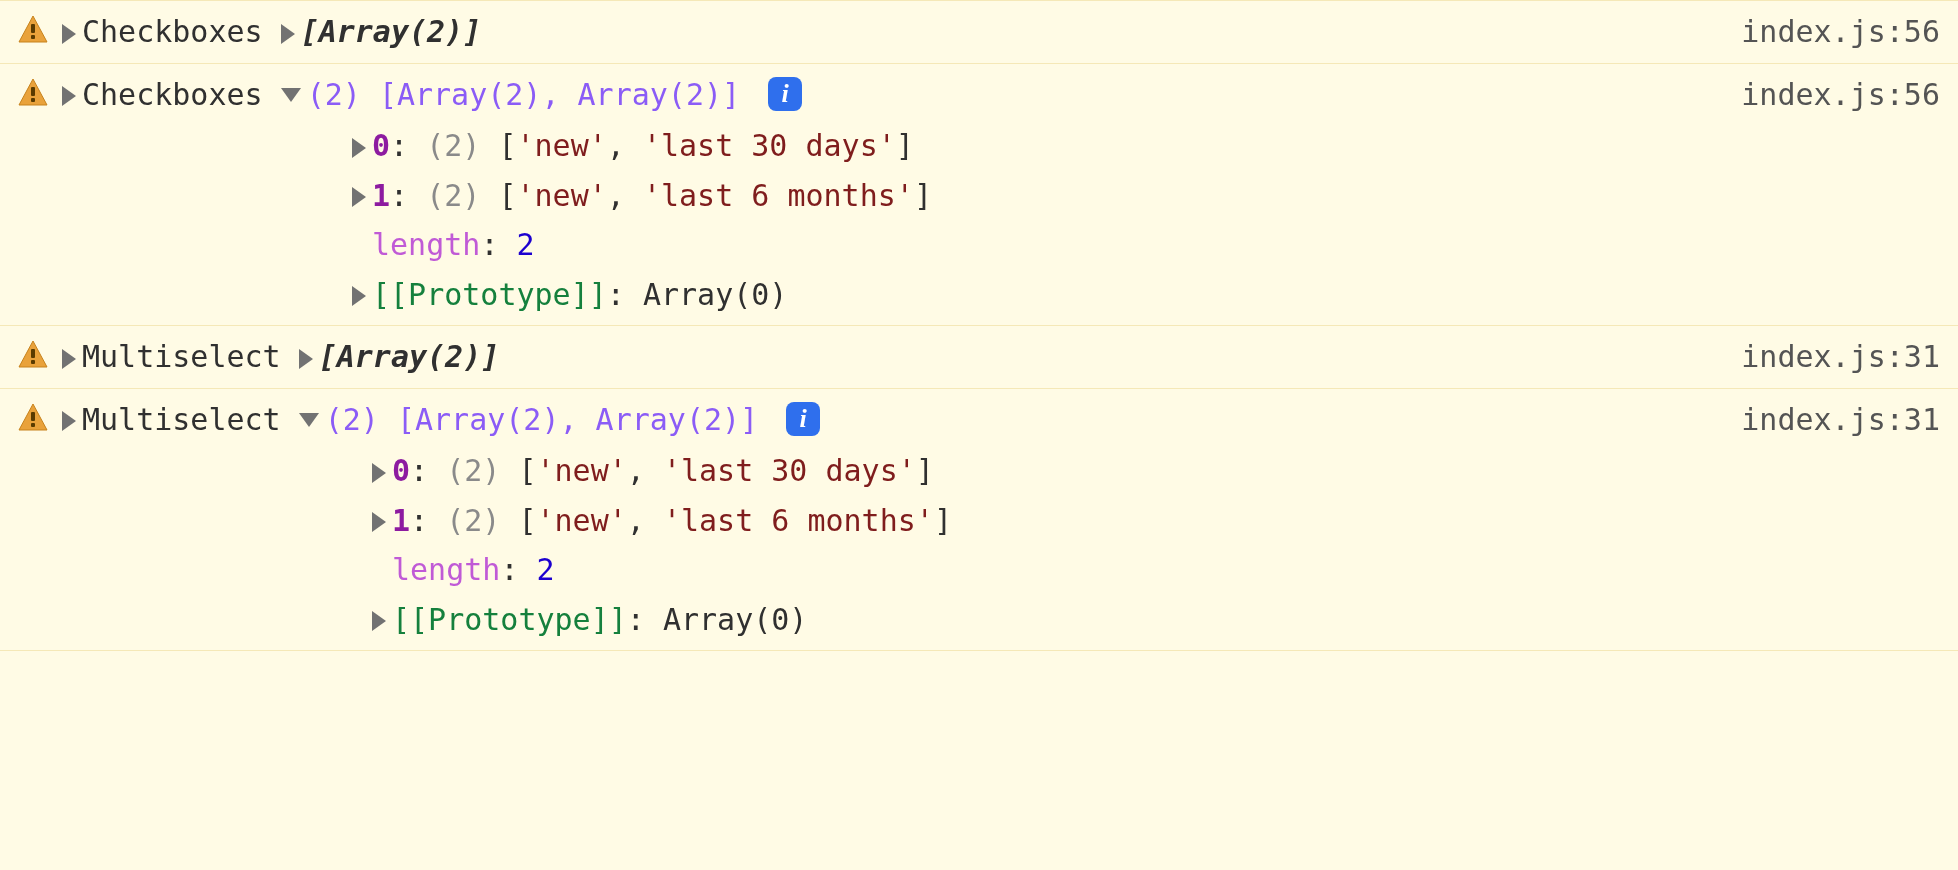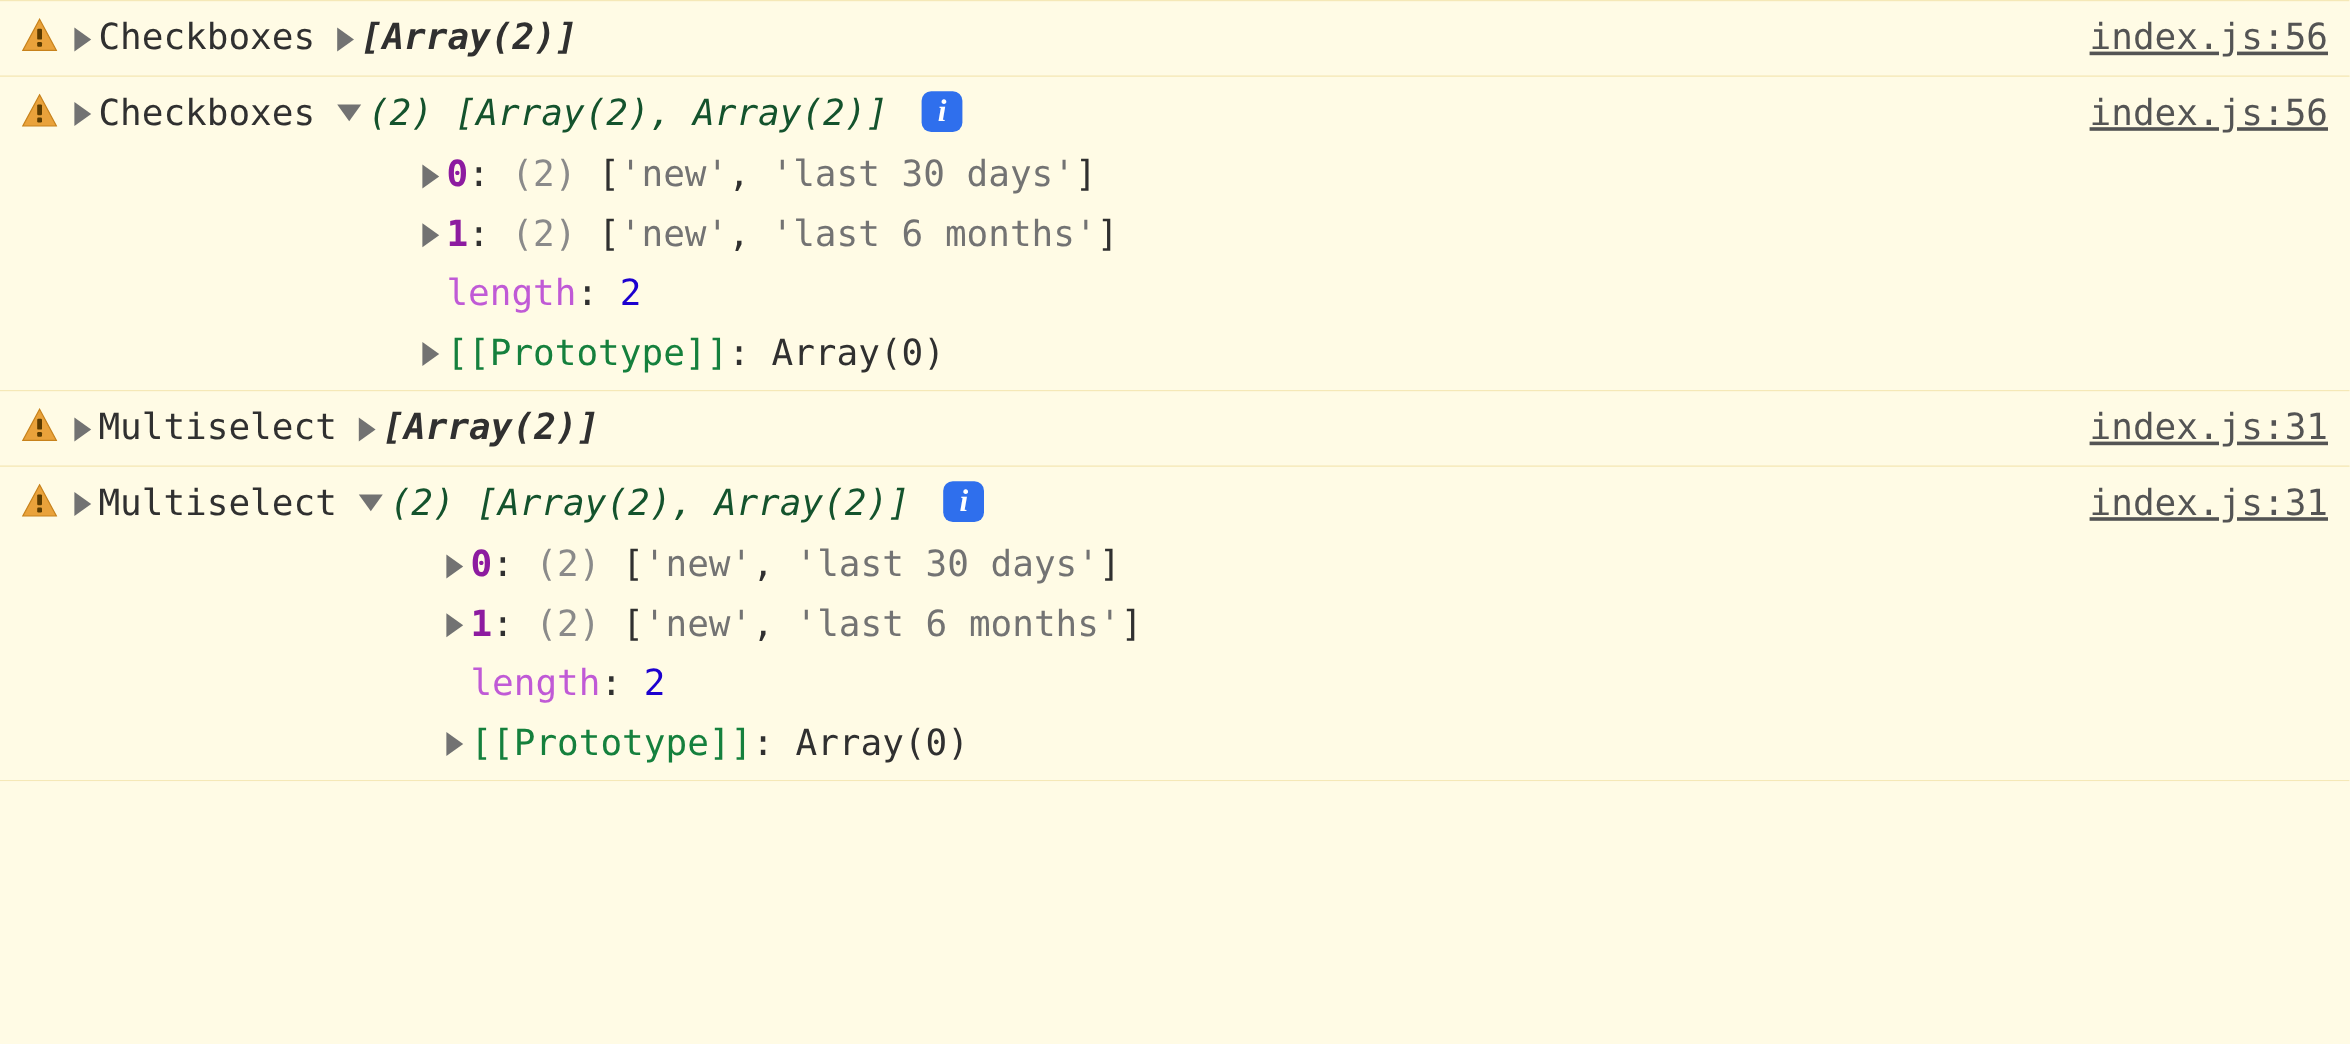--- a/index.html
+++ b/index.html
@@ -43,21 +43,21 @@
     border-bottom: 10px solid transparent;
     border-left: 14px solid #727272;
   }
   .caret.down {
     border-left: 10px solid transparent;
     border-right: 10px solid transparent;
     border-top: 14px solid #727272;
     margin-bottom: 3px;
   }
   .label-group { margin-right: 18px; white-space: nowrap; }
-  .preview { font-style: italic; color: #14532d; }
+  .preview { color: #8b5cf6; }
   .bold-italic { font-style: italic; font-weight: 600; margin-top: 43px; }
   .info-badge {
     display: inline-flex;
     align-items: center;
     justify-content: center;
     width: 34px; height: 34px;
     background: #2f6fed;
     color: #ffffff;
     border-radius: 8px;
     font-style: italic;
@@ -67,30 +67,29 @@
     margin-left: 10px;
     vertical-align: middle;
     position: relative;
     top: -2px;
   }
   .source-link {
     flex: 0 0 auto;
     margin-left: auto;
     padding-left: 40px;
     color: #545454;
-    text-decoration: underline;
     white-space: nowrap;
   }
   .children { margin-left: 290px; margin-top: 2px; }
   .children.ms { margin-left: 310px; }
   .child-line { white-space: nowrap; }
   .idx { color: #8d1ba0; font-weight: 700; }
   .count-dim { color: #8a8a8a; }
   .bracket { color: #303030; }
-  .str { color: #737373; }
+  .str { color: #7f1d1d; }
   .prop-name { color: #8d1ba0; text-align: center; }
   .prop-name.len { color: #c05ad6; }
   .num { color: #1c00cf; }
   .proto-label { color: #15803d; }
   .indent-pad { display: inline-block; width: 20px; }
 </style>
 </head>
 <body>
 
 <div class="row">

